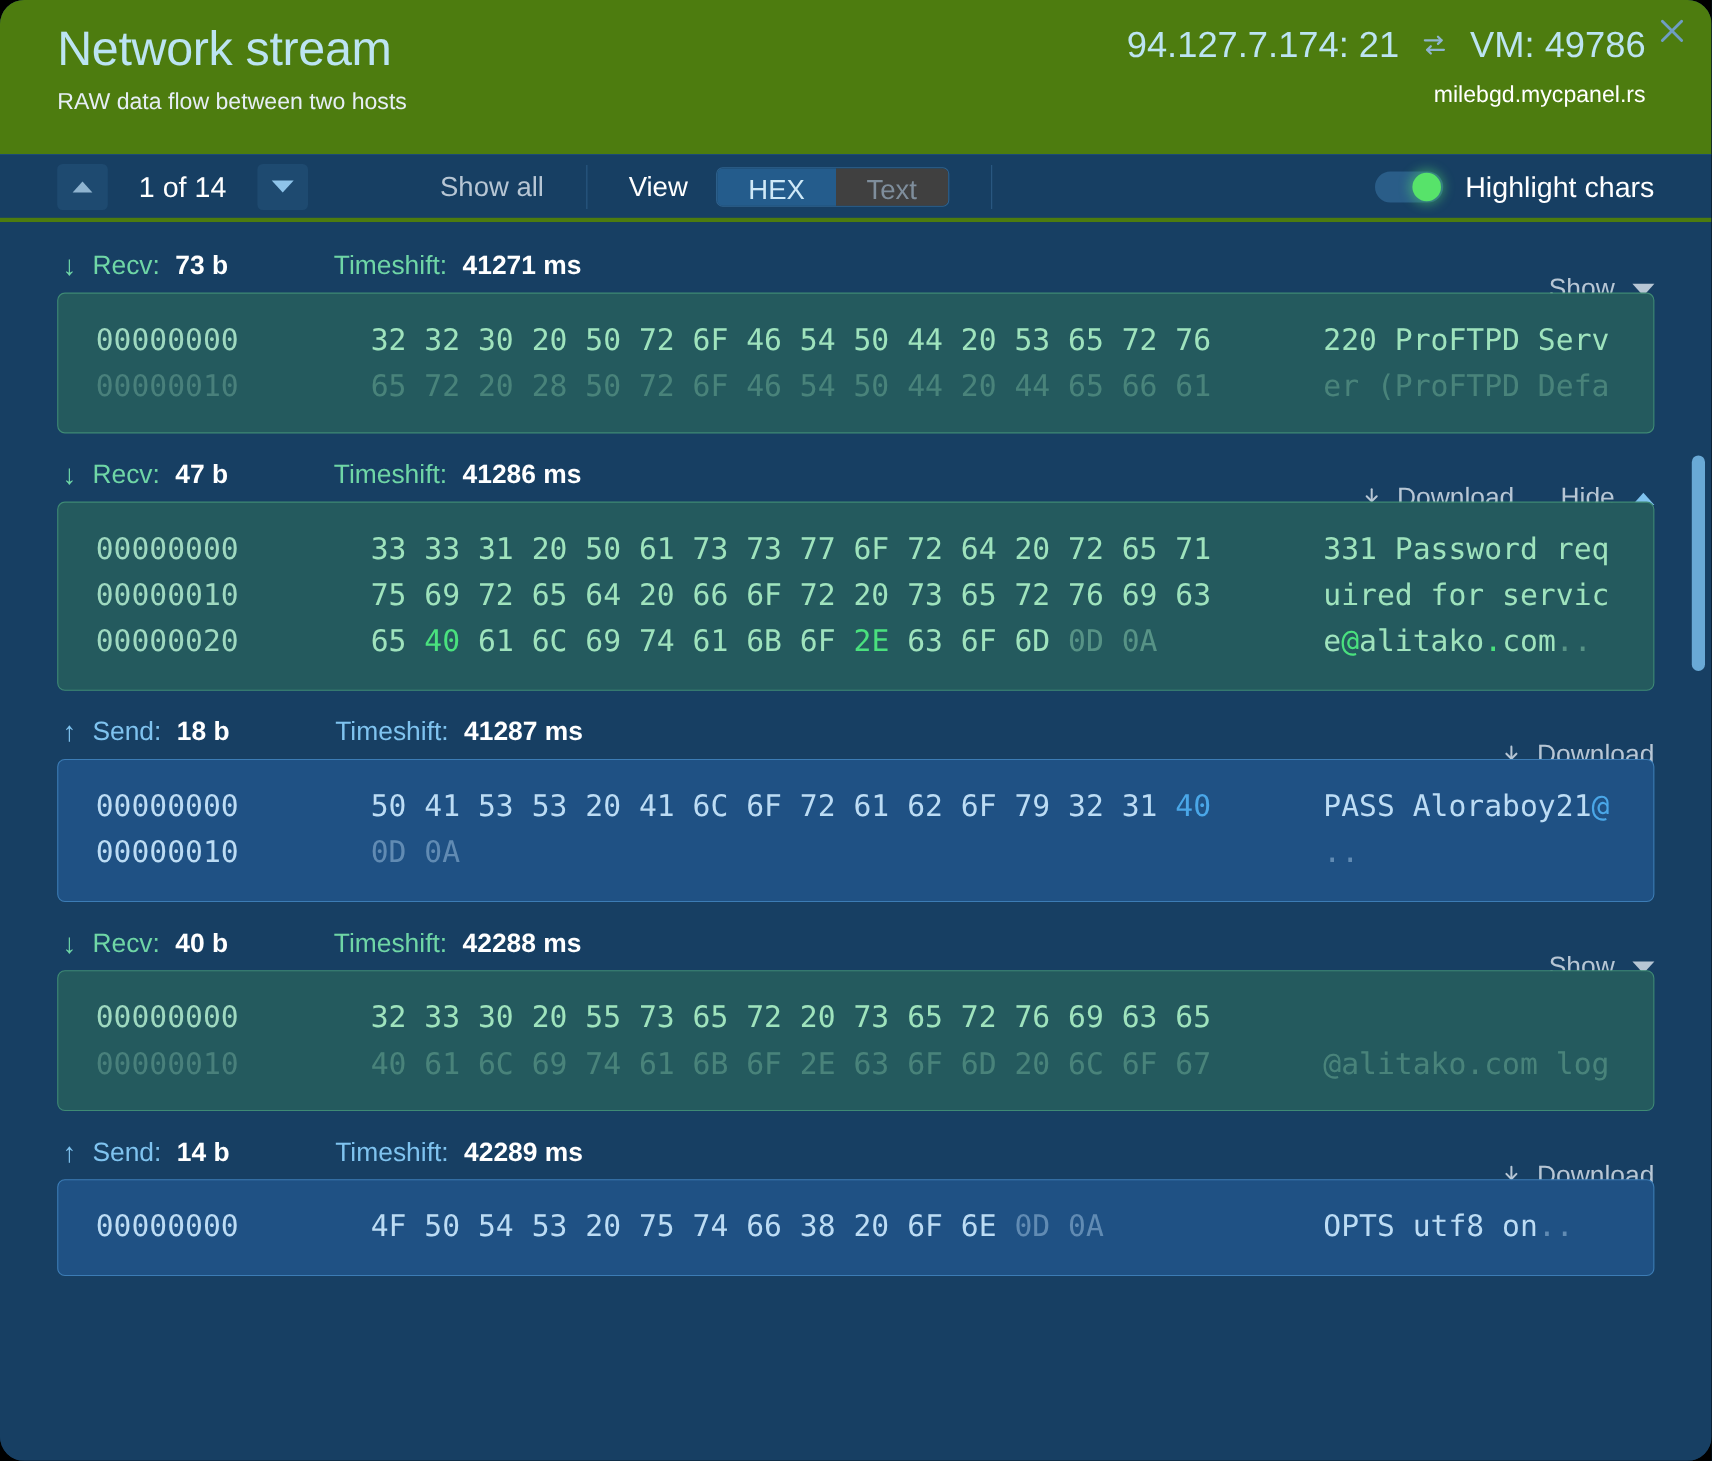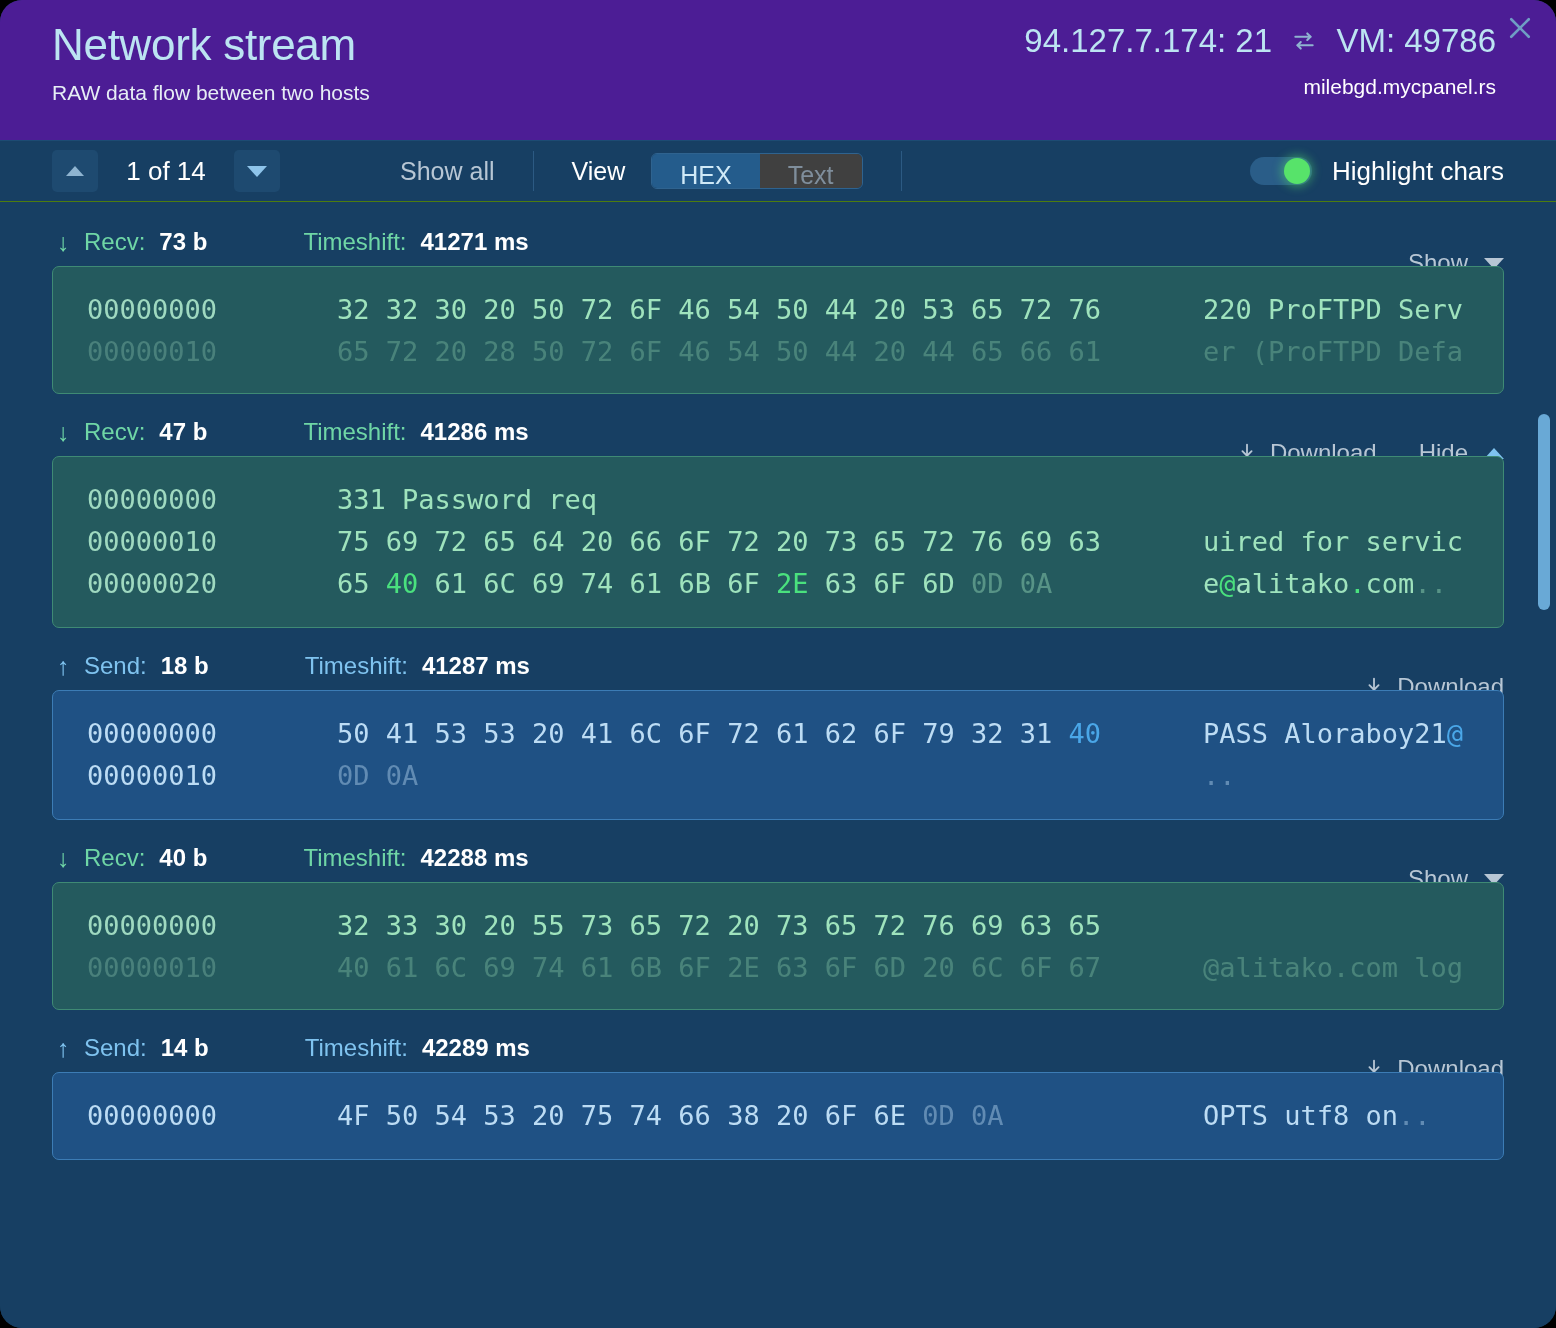--- a/index.html
+++ b/index.html
@@ -21,21 +21,21 @@
     height: 1328px;
     background: #173f63;
     border-radius: 22px;
     overflow: hidden;
   }
 
   
   .header {
     position: relative;
     height: 140px;
-    background: #4c1d95;
+    background: #4d7c0f;
     padding: 0 52px;
   }
   .hdr-left { position: absolute; left: 52px; top: 0; }
   .hdr-right { position: absolute; right: 60px; top: 0; text-align: right; }
 
   .title {
     font-size: 44px;
     font-weight: 400;
     color: #bce4f2;
     letter-spacing: -0.3px;
@@ -78,21 +78,21 @@
     cursor: pointer;
   }
   .close-btn svg { width: 30px; height: 30px; }
 
   
   .toolbar {
     position: relative;
     height: 62px;
     background: #173f63;
     border-top: 1px solid #1d4b73;
-    border-bottom: 1px solid #4d7c0f;
+    border-bottom: 4px solid #4d7c0f;
     display: flex;
     align-items: center;
     padding: 0 52px;
   }
   .pager { display: flex; align-items: center; }
   .pager-btn {
     width: 46px; height: 42px;
     background: #1e4a70;
     border-radius: 5px;
     display: flex; align-items: center; justify-content: center;
@@ -402,21 +402,21 @@
                 </span>
                 <span>Download</span>
               </div>
               <div class="act">
                 <span>Hide</span>
                 <span class="caret-up"></span>
               </div>
             </div>
           </div>
           <div class="hexbox recv-box">
-            <div class="hexline"><span class="offset">00000000</span><span class="ascii">331 Password req</span></div>
+            <div class="hexline"><span class="offset">00000000</span><span class="bytes">33 33 31 20 50 61 73 73 77 6F 72 64 20 72 65 71</span><span class="ascii">331 Password req</span></div>
             <div class="hexline"><span class="offset">00000010</span><span class="bytes">75 69 72 65 64 20 66 6F 72 20 73 65 72 76 69 63</span><span class="ascii">uired for servic</span></div>
             <div class="hexline"><span class="offset">00000020</span><span class="bytes"><span>65 </span><span class="hl">40</span><span> 61 6C 69 74 61 6B 6F </span><span class="hl">2E</span><span> 63 6F 6D </span><span class="dim">0D 0A</span></span><span class="ascii"><span>e</span><span class="hl">@</span><span>alitako</span><span class="hl">.</span><span>com</span><span class="dim">..</span></span></div>
           </div>
         </div>
         <div class="packet send">
           <div class="pkt-head">
             <span class="dir-arrow">↑</span>
             <span class="dir-label">Send:</span>
             <span class="pkt-size">18 b</span>
             <span class="timeshift-label">Timeshift:</span>

